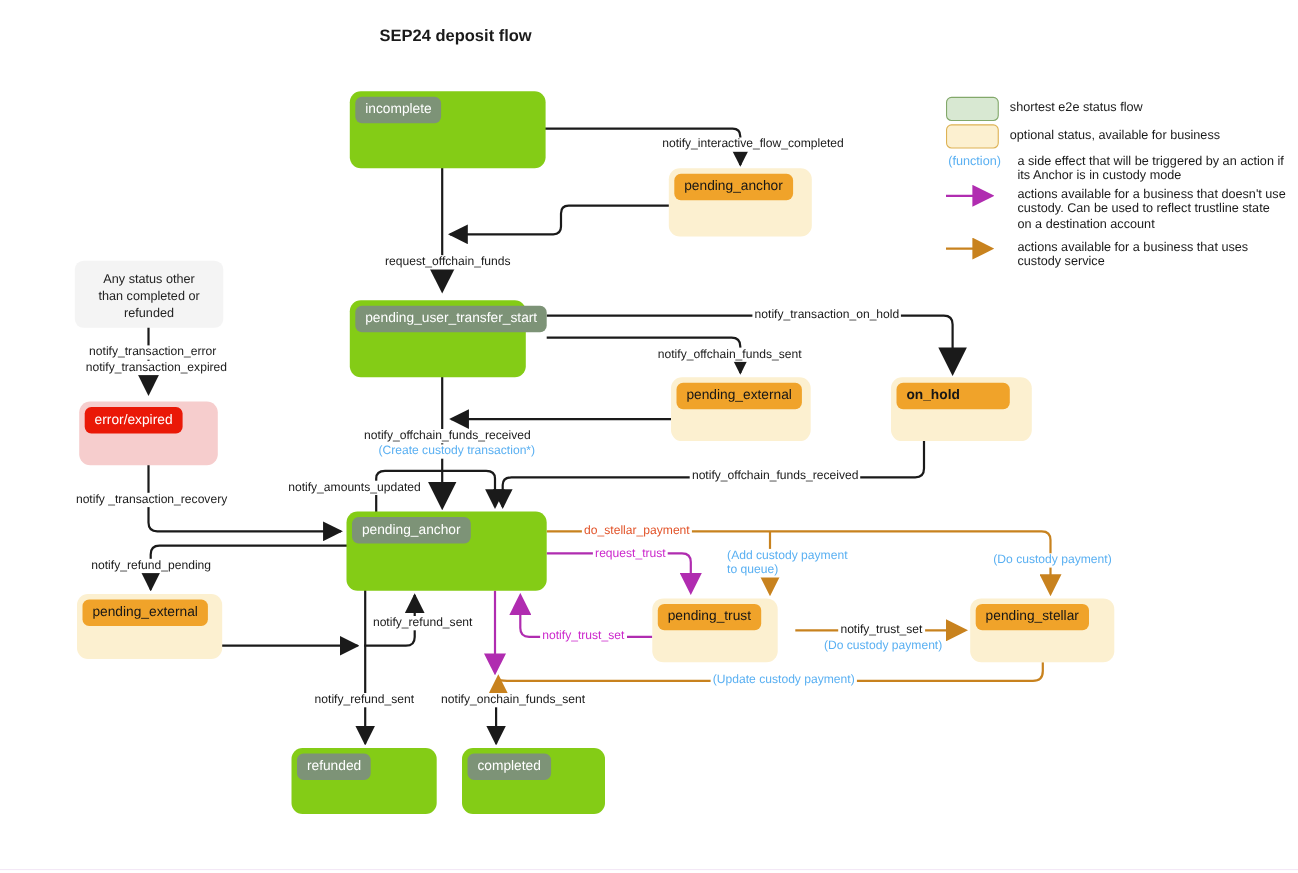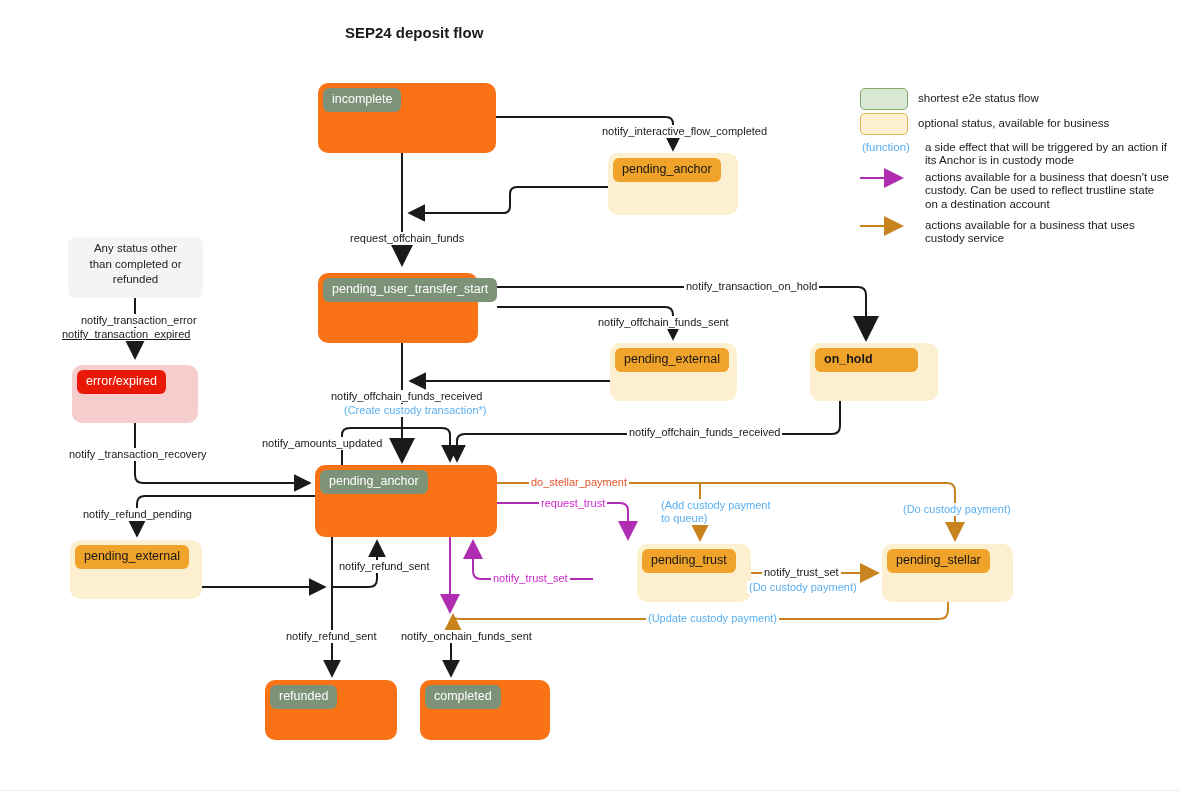--- a/index.html
+++ b/index.html
@@ -10,28 +10,28 @@
   #title{
     position:absolute; left:345px; top:24px; font-size:15px; font-weight:bold;
     white-space:nowrap;
   }
   svg.edges{position:absolute; left:0; top:0; pointer-events:none;}
   .node{position:absolute; border-radius:10px;}
   .node .chip{
     position:absolute; left:5px; top:5px; border-radius:6px; padding:5px 9px;
     font-size:12.5px; white-space:nowrap; line-height:1.1;
   }
-  .green{background:#f97316;}
+  .green{background:#84cc16;}
   .green .chip{background:#7d9377; color:#ffffff;}
   .yellow{background:#fcf0d0;}
   .yellow .chip{background:#f0a32a; color:#161616;}
   .pink{background:#f6cdcd;}
   .pink .chip{background:#ea1807; color:#ffffff;}
   .graybox{
-    background:#f4f4f4; border-radius:8px; display:flex; align-items:flex-start;
+    background:#f4f4f4; border-radius:8px; display:flex; align-items:flex-end;
     justify-content:center; text-align:center; font-size:11.5px; line-height:1.35;
     color:#222; padding:4px 14px; box-sizing:border-box;
   }
   .elabel{
     position:absolute; font-size:11px; line-height:1.18; background:#ffffff;
     padding:0 2px; white-space:nowrap; color:#1a1a1a;
   }
   .elabel.blue{color:#5ab0f2;}
   .elabel.magenta-t{color:#cc29cc;}
   .elabel.orange-t{color:#e2542a;}
@@ -140,42 +140,42 @@
   </div>
 
   <div class="node green" style="left:315px; top:465px; width:182px; height:72px;">
     <span class="chip">pending_anchor</span>
   </div>
 
   <div class="node yellow" style="left:70px; top:540px; width:132px; height:59px;">
     <span class="chip">pending_external</span>
   </div>
 
-  <div class="node yellow" style="left:593px; top:544px; width:114px; height:58px;margin-left:44px;">
+  <div class="node yellow" style="left:593px; top:544px; width:114px; height:58px;">
     <span class="chip">pending_trust</span>
   </div>
 
   <div class="node yellow" style="left:882px; top:544px; width:131px; height:58px;">
     <span class="chip">pending_stellar</span>
   </div>
 
   <div class="node green" style="left:265px; top:680px; width:132px; height:60px;">
     <span class="chip">refunded</span>
   </div>
 
   <div class="node green" style="left:420px; top:680px; width:130px; height:60px;">
     <span class="chip">completed</span>
   </div>
 
   <span class="elabel" style="left:600px; top:125px;">notify_interactive_flow_completed</span>
   <span class="elabel" style="left:348px; top:232px;">request_offchain_funds</span>
   <span class="elabel" style="left:684px; top:280px;">notify_transaction_on_hold</span>
   <span class="elabel" style="left:596px; top:316px;">notify_offchain_funds_sent</span>
   <span class="elabel" style="left:79px; top:314px;">notify_transaction_error</span>
-  <span class="elabel" style="left:60px; top:328px;text-decoration:underline;">notify_transaction_expired</span>
+  <span class="elabel" style="left:76px; top:328px;">notify_transaction_expired</span>
   <span class="elabel" style="left:329px; top:390px;">notify_offchain_funds_received</span>
   <span class="elabel blue" style="left:342px; top:404px;">(Create custody transaction*)</span>
   <span class="elabel" style="left:260px; top:437px;">notify_amounts_updated</span>
   <span class="elabel" style="left:627px; top:426px;">notify_offchain_funds_received</span>
   <span class="elabel" style="left:67px; top:448px;">notify _transaction_recovery</span>
   <span class="elabel" style="left:81px; top:508px;">notify_refund_pending</span>
   <span class="elabel orange-t" style="left:529px; top:476px;">do_stellar_payment</span>
   <span class="elabel magenta-t" style="left:539px; top:497px;">request_trust</span>
   <span class="elabel blue center" style="left:643px; top:499px; width:118px;">(Add custody payment to queue)</span>
   <span class="elabel blue" style="left:901px; top:503px;">(Do custody payment)</span>

